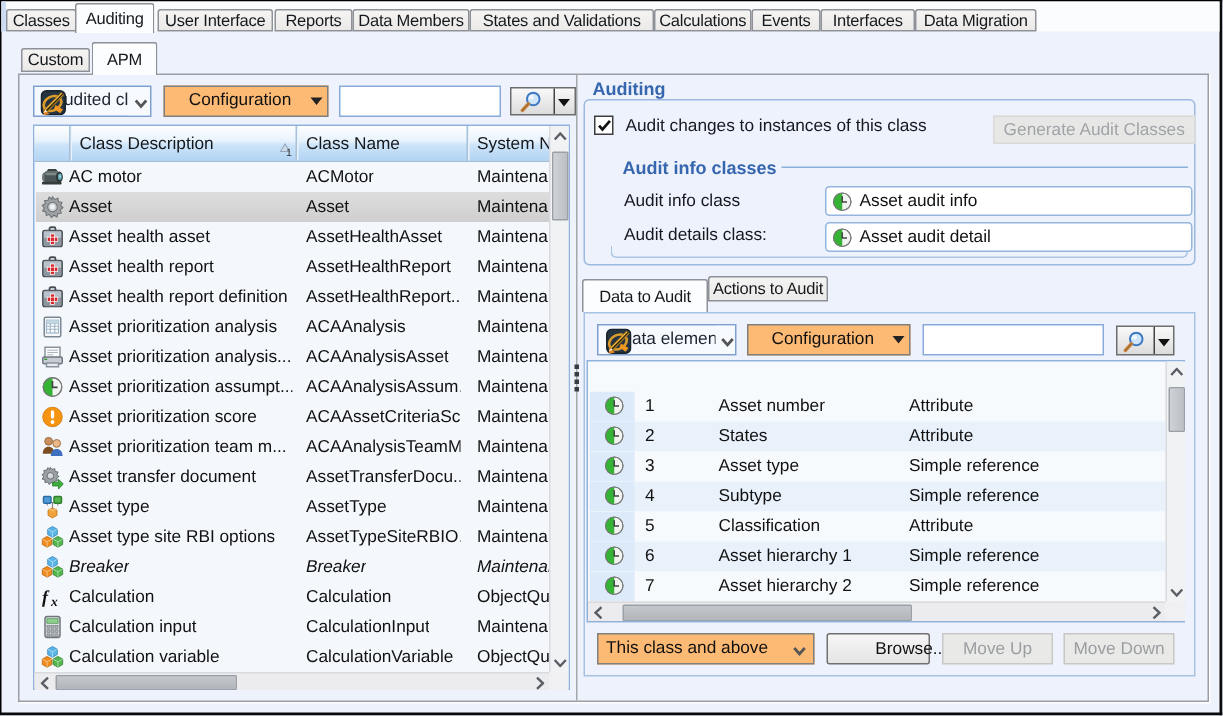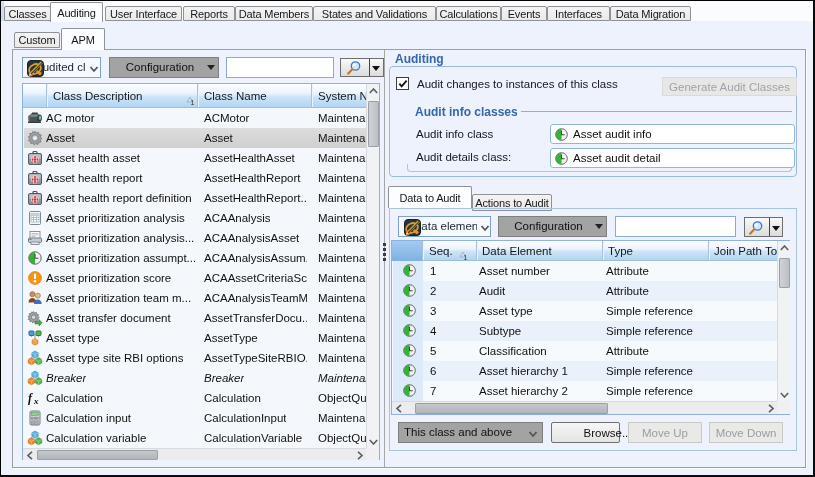--- a/index.html
+++ b/index.html
@@ -5,21 +5,21 @@
 body{position:relative;font-family:"Liberation Sans",sans-serif;background:#edf2fc;}
 .abs{position:absolute;}
 .win{position:absolute;left:0;top:0;width:815px;height:477px;border:1px solid #000;border-right:2px solid #0a0a0a;border-bottom:2px solid #0a0a0a;}
 .strip{position:absolute;left:1px;top:1px;width:812px;height:20px;background:#fbfcfd;}
 .strip:before{content:"";position:absolute;left:0;top:0;width:3px;height:20px;background:#ccdcf3;}
 .ttab{position:absolute;top:6px;height:15px;background:linear-gradient(#f4f4f3,#eceae8);border:1px solid #8e9197;border-radius:2px 2px 0 0;display:flex;align-items:center;justify-content:center;font-size:11px;letter-spacing:-0.15px;color:#15181c;white-space:nowrap;}
 .ttab.sel{top:2px;height:20px;background:#fcfdff;border-bottom:none;z-index:3;}
 .stab{position:absolute;background:linear-gradient(#f4f4f3,#eceae8);border:1px solid #8e9197;border-radius:2px 2px 0 0;display:flex;align-items:center;justify-content:center;font-size:11px;letter-spacing:-0.15px;color:#15181c;white-space:nowrap;}
 .stab.sel{background:#fbfdff;border-bottom:none;z-index:3;}
 .page{position:absolute;left:12px;top:49px;width:794px;height:419px;border:1px solid #9b9ea2;box-shadow:1px 1px 0 #fdfdfe;}
-.combo{position:absolute;height:21px;background:#a3a3a3;border:1px solid #7f7f7f;font-size:11.5px;color:#111;}
+.combo{position:absolute;height:21px;background:#fdba74;border:1px solid #7f7f7f;font-size:11.5px;color:#111;}
 .combo .txt{position:absolute;left:4px;right:12px;top:3px;text-align:center;white-space:nowrap;}
 .combo .arr{position:absolute;right:3px;top:7px;width:0;height:0;border-left:4px solid transparent;border-right:4px solid transparent;border-top:5px solid #222;}
 .ddi{position:absolute;height:21px;background:#f6f9fe;border:1px solid #7ea0cf;overflow:hidden;font-size:11.5px;color:#1c2530;}
 .input{position:absolute;height:21px;background:#fff;border:1px solid #88aadb;}
 .sbtn{position:absolute;background:linear-gradient(#f9f9f9,#dcdcdc);border:1px solid #6d6d6d;}
 .grid{position:absolute;background:#f4f8fd;border:1px solid #8fb2dc;}
 .ghead{position:absolute;left:0;right:0;top:0;background:linear-gradient(#fdfeff 0%,#e9f3fd 42%,#cde4f9 55%,#b2d4f3 100%);border-bottom:1px solid #9ebed9;}
 .gsep{position:absolute;top:0;bottom:0;width:1px;background:#a8c0d8;box-shadow:1px 0 0 #eaf3fb;}
 .hlbl{position:absolute;font-size:11.5px;color:#15181c;white-space:nowrap;top:50%;transform:translateY(-50%);}
 .grow{position:absolute;left:1px;right:0;overflow:hidden;}
@@ -376,21 +376,21 @@
 <div class="fld" style="left:550px;top:148px;width:245px;">
     <span class="icon" style="left:3px;top:2px;"><svg width="15" height="15" viewBox="0 0 16 16">
         <circle cx="8" cy="8" r="6.2" fill="#f2f4f2" stroke="#888" stroke-width="0.8"></circle>
 <path d="M8 1.8 A6.2 6.2 0 0 0 8 14.2 Z" fill="#35b335"></path>
 <circle cx="8" cy="8" r="6.2" fill="none" stroke="#777" stroke-width="0.8"></circle>
 <path d="M8 4v4.2h3.4" stroke="#444" stroke-width="1.1" fill="none"></path>
       </svg></span>
     <span style="position:absolute;left:22px;top:3px;font-size:11.5px;color:#111;">Asset audit detail</span>
   </div>
 <div class="stab sel" style="left:388px;top:186px;width:84px;height:22px;">Data to Audit</div>
-<div class="stab" style="left:472px;top:194px;width:80px;height:17px;">Actions to Audit</div>
+<div class="stab" style="left:472px;top:184px;width:80px;height:17px;">Actions to Audit</div>
 <div class="abs" style="left:389px;top:208px;width:408px;height:243px;border:1px solid #a8c2e2;"></div>
 <div class="ddi" style="left:398px;top:216px;width:93px;">
     <span style="position:absolute;left:14px;top:3px;white-space:nowrap;">Data element</span>
     <span class="icon" style="left:5px;top:2px;z-index:2;"><svg width="17" height="17" viewBox="0 0 17 17">
 <rect x="0.5" y="0.5" width="16" height="16" rx="3.5" fill="#24333f" stroke="#17222b"></rect>
 <ellipse cx="8" cy="9" rx="6.2" ry="4.6" fill="none" stroke="#d99b2c" stroke-width="1.8" transform="rotate(-28 8 9)"></ellipse>
 <path d="M2 12l4 4-4 .8z" fill="#e8882a"></path>
 <path d="M10 10l5 3-2 2.5-4-3z" fill="#f0951e"></path>
 <path d="M13.8 1.6l1.8 1.8-11 11.3-2.3-1.5z" fill="#f2bc42" stroke="#8a5a10" stroke-width="0.5"></path>
 <path d="M14.6 2.4l0.6 0.6-11 11.3-0.9-0.6z" fill="#2e2206"></path>
@@ -411,35 +411,20 @@
     <span class="icon" style="left:3px;top:2px;"><svg width="16" height="16" viewBox="0 0 16 16">
 <circle cx="9.5" cy="6" r="4.2" fill="#cfe6fa" stroke="#3f78c3" stroke-width="1.3"></circle>
 <circle cx="8.3" cy="4.8" r="1.6" fill="#eef7ff"></circle>
 <path d="M6.3 9.2 L2.2 13.6" stroke="#c98d4e" stroke-width="2.4" stroke-linecap="round"></path>
 <path d="M6.3 9.2 L2.2 13.6" stroke="#a96a28" stroke-width="1" stroke-linecap="round"></path>
 </svg></span>
     <span style="position:absolute;left:24px;top:0;bottom:0;width:1px;background:#444;"></span>
     <span style="position:absolute;right:2px;top:8px;width:0;height:0;border-left:4px solid transparent;border-right:4px solid transparent;border-top:5px solid #111;"></span>
   </div>
 <div class="grid" style="left:391px;top:240px;width:399px;height:175px;background:#f7fafd;">
-<div class="ghead" style="height:20px;">
-<div style="position:absolute;left:0;top:0;width:30px;height:20px;background:linear-gradient(#a3cbf1,#7fb0e2);"></div>
-<div class="gsep" style="left:30px;"></div>
-<div class="gsep" style="left:84px;"></div>
-<div class="gsep" style="left:210px;"></div>
-<div class="gsep" style="left:316px;"></div>
-<span class="hlbl" style="left:37px;">Seq.</span>
-<span class="icon" style="left:64px;top:5px;"><svg width="12" height="10" viewBox="0 0 12 10">
-          <path d="M4 7 L7 2 L10 7 Z" fill="#cfdbe8" stroke="#8fa8c0" stroke-width="0.7"></path>
-          <text x="7.6" y="9.8" font-size="7" fill="#333" font-family="Liberation Sans">1</text>
-        </svg></span>
-<span class="hlbl" style="left:90px;">Data Element</span>
-<span class="hlbl" style="left:216px;">Type</span>
-<span class="hlbl" style="left:322px;">Join Path To</span>
-</div>
 <div class="grow" style="top:20px;height:20px;width:384px;background:#f7fafd;">
 <div style="position:absolute;left:0;top:0;width:30px;height:20px;background:#dceaf9;"></div>
 <span class="icon" style="left:9px;top:2px;"><svg width="15" height="15" viewBox="0 0 16 16">
           <circle cx="8" cy="8" r="6.2" fill="#f2f4f2" stroke="#888" stroke-width="0.8"></circle>
 <path d="M8 1.8 A6.2 6.2 0 0 0 8 14.2 Z" fill="#35b335"></path>
 <circle cx="8" cy="8" r="6.2" fill="none" stroke="#777" stroke-width="0.8"></circle>
 <path d="M8 4v4.2h3.4" stroke="#444" stroke-width="1.1" fill="none"></path>
         </svg></span>
 <span class="gtxt" style="left:37px;">1</span>
 <span class="gtxt" style="left:86px;">Asset number</span>
@@ -447,21 +432,21 @@
 </div>
 <div class="grow" style="top:40px;height:20px;width:384px;background:#e9f1fb;">
 <div style="position:absolute;left:0;top:0;width:30px;height:20px;background:#dceaf9;"></div>
 <span class="icon" style="left:9px;top:2px;"><svg width="15" height="15" viewBox="0 0 16 16">
           <circle cx="8" cy="8" r="6.2" fill="#f2f4f2" stroke="#888" stroke-width="0.8"></circle>
 <path d="M8 1.8 A6.2 6.2 0 0 0 8 14.2 Z" fill="#35b335"></path>
 <circle cx="8" cy="8" r="6.2" fill="none" stroke="#777" stroke-width="0.8"></circle>
 <path d="M8 4v4.2h3.4" stroke="#444" stroke-width="1.1" fill="none"></path>
         </svg></span>
 <span class="gtxt" style="left:37px;">2</span>
-<span class="gtxt" style="left:86px;">Audit</span>
+<span class="gtxt" style="left:86px;">States</span>
 <span class="gtxt" style="left:213px;">Attribute</span>
 </div>
 <div class="grow" style="top:60px;height:20px;width:384px;background:#f7fafd;">
 <div style="position:absolute;left:0;top:0;width:30px;height:20px;background:#dceaf9;"></div>
 <span class="icon" style="left:9px;top:2px;"><svg width="15" height="15" viewBox="0 0 16 16">
           <circle cx="8" cy="8" r="6.2" fill="#f2f4f2" stroke="#888" stroke-width="0.8"></circle>
 <path d="M8 1.8 A6.2 6.2 0 0 0 8 14.2 Z" fill="#35b335"></path>
 <circle cx="8" cy="8" r="6.2" fill="none" stroke="#777" stroke-width="0.8"></circle>
 <path d="M8 4v4.2h3.4" stroke="#444" stroke-width="1.1" fill="none"></path>
         </svg></span>

